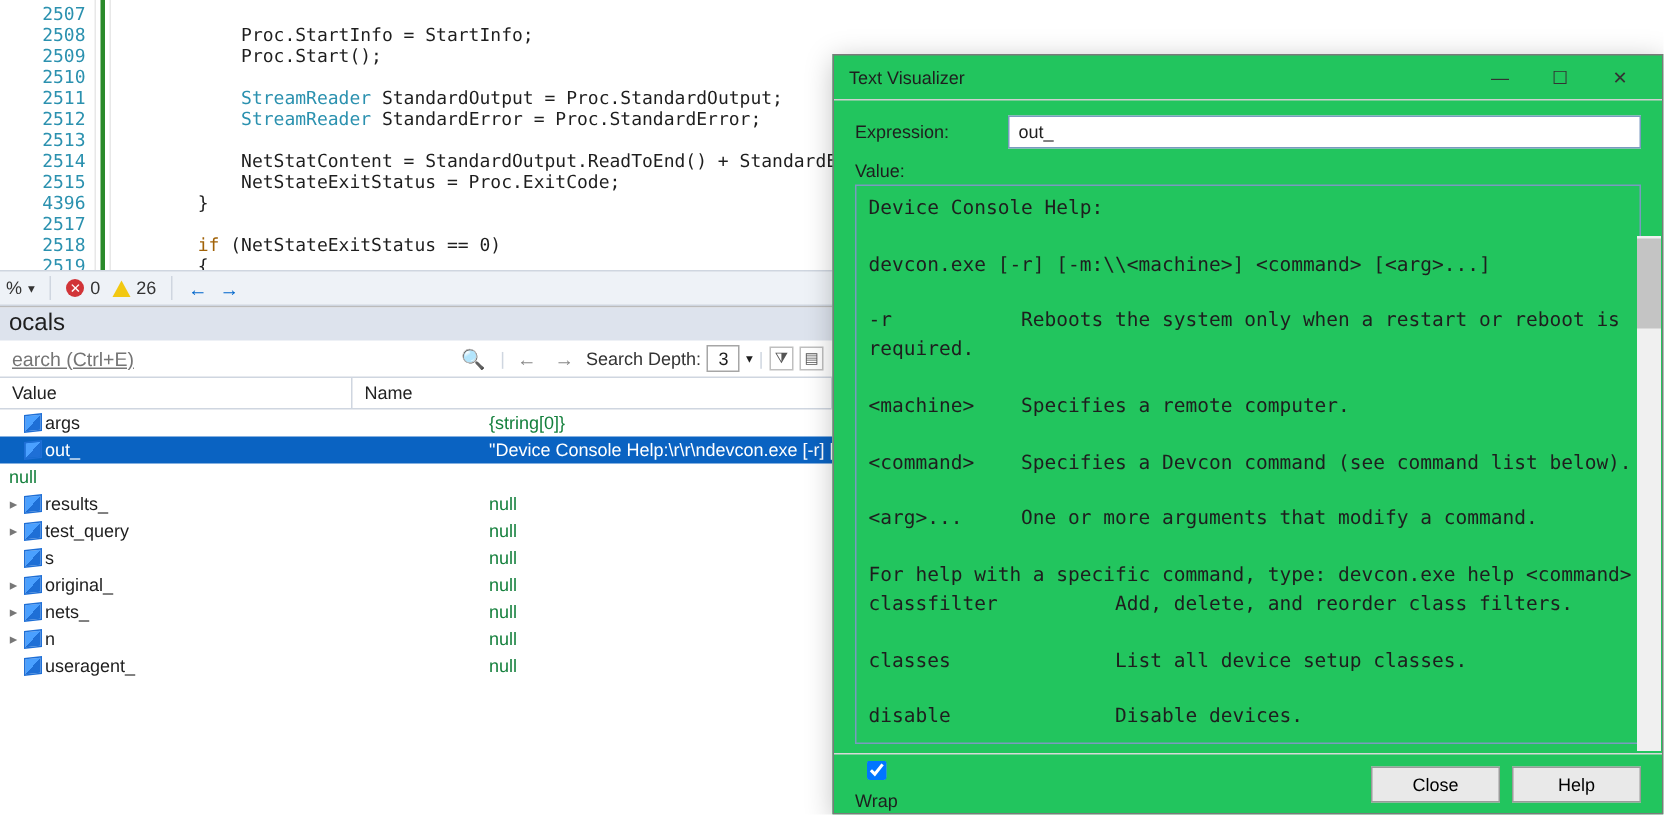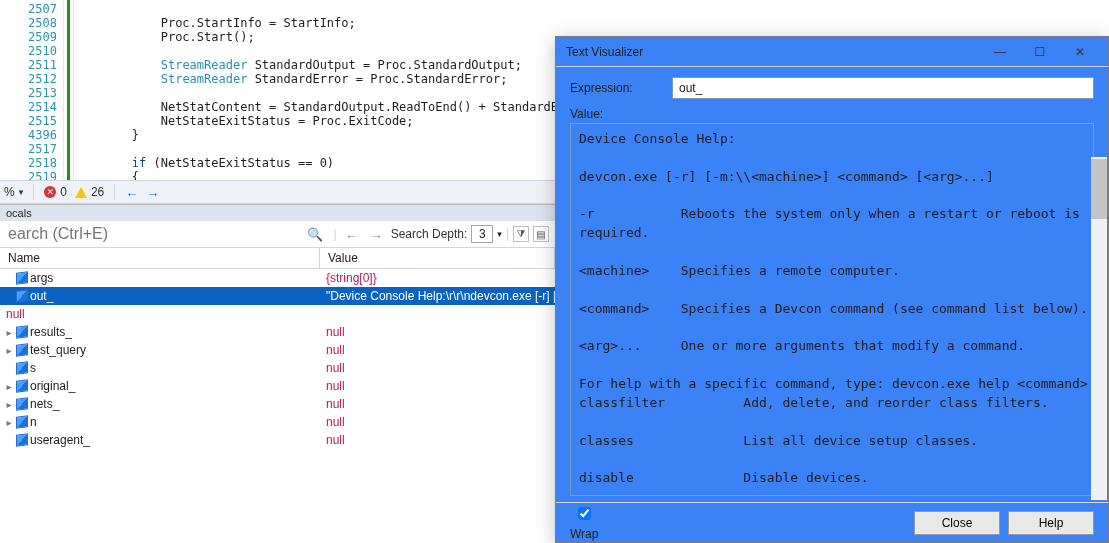--- a/index.html
+++ b/index.html
@@ -48,21 +48,21 @@
   }
   .code {
     flex:1;
     font-family: Consolas, monospace;
     font-size: 12px;
     white-space: pre;
     padding-top:2px;
     overflow:hidden;
   }
   .code div { height:14px; line-height:14px; }
-  .kw { color:#0c4a6e;text-align:center; }
+  .kw { color:#a16207;text-align:center; }
   .type { color:#2b91af; }
   
   .statusbar {
     position:absolute;
     left:0; top:180px;
     width:555px; height:24px;
     background:#eef2f7;
     border-top:1px solid #cfd6e0;
     border-bottom:1px solid #cfd6e0;
     display:flex;
@@ -81,31 +81,31 @@
     left:0; top:204px;
     width:555px; bottom:0;
     background:#fff;
     border-top:1px solid #bbb;
     display:flex; flex-direction:column;
   }
   .locals-title {
     background:#dde3ed;
     color:#1e1e1e;
     padding:2px 6px;
-    font-size:11px;
+    font-size:16px;
   }
   .locals-toolbar{
     display:flex; align-items:center;
     padding:3px 6px;
     border-bottom:1px solid #cfd6e0;
     gap:4px;
   }
   .locals-toolbar input[type=text]{
-    flex:1; border:none; font-size:16px; color:#777;
-    outline:none; background:transparent;
+    flex:1; border:none; font-size:13px; color:#777;
+    outline:none; background:transparent;text-decoration:underline;
   }
   .mag { color:#555; font-size:13px; padding:0 6px;}
   .depth-label{ color:#333; }
   .depth-box { width:22px; border:1px solid #a6a6a6; font-size:12px; text-align:center; padding:1px 0;}
   .tool-ico { width:16px;height:16px;border:1px solid #bfbfbf; display:inline-flex;align-items:center;justify-content:center;font-size:10px;color:#555;}
   .locals-header{
     display:flex;
     border-bottom:1px solid #cfd6e0;
     font-size:12px;
     color:#222;
@@ -126,39 +126,39 @@
     background:#0a63c2; color:#fff;
   }
   .lrow .c-name{
     width:320px; padding-left:4px;
     display:flex;align-items:center; gap:2px;
     white-space:nowrap;overflow:hidden;
   }
   .lrow .c-val{
     flex:1; padding-left:6px;
     white-space:nowrap;overflow:hidden;
-    color:#be185d;
+    color:#15803d;
   }
   .lrow.selected .c-val{ color:#fff;}
   .expander{
     width:10px; display:inline-block; text-align:center; color:#777; font-size:10px;
   }
   .lrow.selected .expander{ color:#fff;}
   .cube{
     width:12px;height:12px;display:inline-block;
     background:linear-gradient(135deg,#4aa0ff 0 50%,#1e6fd6 50% 100%);
     border:1px solid #1e6fd6;
     transform:skewY(-6deg);
   }
   
   .dialog{
     position:absolute;
     left:555px; top:36px;
     right:0; bottom:0;
-    background:#3b82f6;
+    background:#22c55e;
     border:1px solid #7a7a7a;
     box-shadow:0 4px 18px rgba(0,0,0,.25);
     display:flex; flex-direction:column;
   }
   .dlg-titlebar{
     height:30px;
     display:flex; align-items:center;
     padding:0 8px 0 10px;
     font-size:12px;
     border-bottom:1px solid #d0d0d0;
@@ -257,22 +257,22 @@
     <span class="arrowbtn" style="color:#888">←</span>
     <span class="arrowbtn" style="color:#888">→</span>
     <span class="depth-label">Search Depth:</span>
     <span class="depth-box">3</span>
     <span style="font-size:9px">▾</span>
     <span style="color:#cfd6e0">|</span>
     <span class="tool-ico">⧩</span>
     <span class="tool-ico">▤</span>
   </div>
   <div class="locals-header">
+    <div class="col col-val">Value</div>
     <div class="col col-name">Name</div>
-    <div class="col col-val">Value</div>
   </div>
   <div class="locals-rows" id="locals-rows">
       <div class="lrow">
         <span class="c-name">
           <span class="expander"></span>
           <span class="cube"></span>
           <span>args</span>
         </span>
         <span class="c-val">{string[0]}</span>
       </div>

